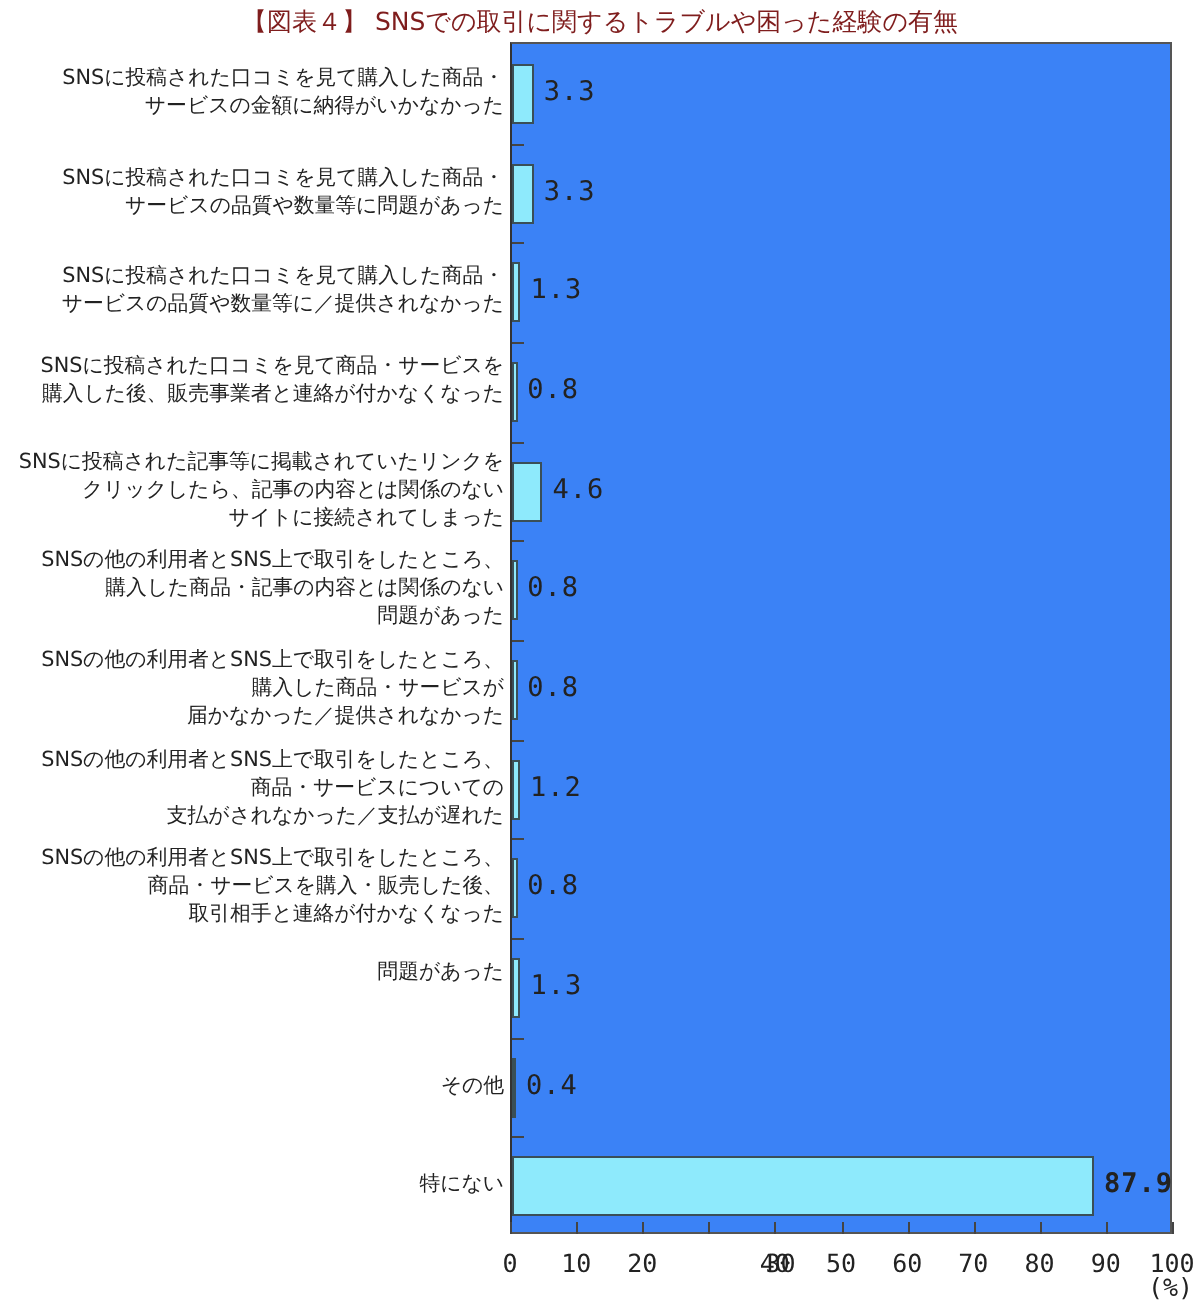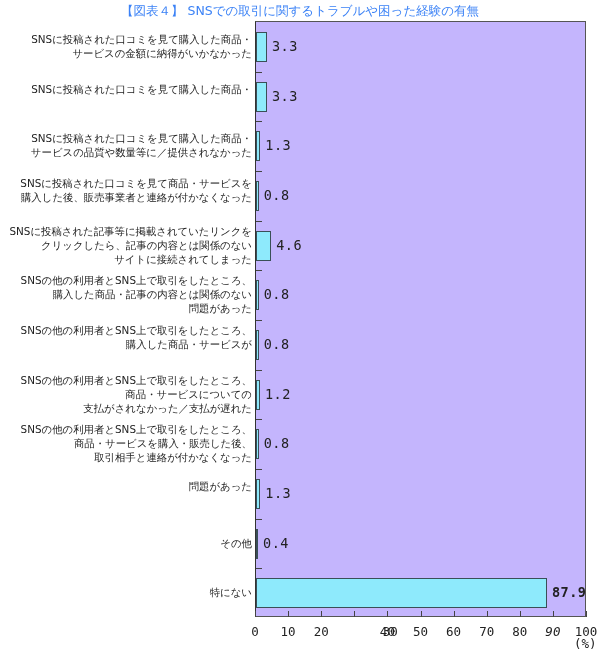--- a/index.html
+++ b/index.html
@@ -1,21 +1,21 @@
 <!DOCTYPE html>
 <html><head>
 <meta charset="utf-8">
 <style>
   html, body { margin: 0; padding: 0; background: #ffffff; }
   body { width: 600px; height: 652px; position: relative; overflow: hidden;
          font-family: "DejaVu Sans", "Liberation Sans", sans-serif; color: #222; }
   .title { position: absolute; left: 0; top: 3px; width: 600px; text-align: center;
-           font-size: 12.5px; letter-spacing: 0px; color: #3b82f6; white-space: nowrap; }
+           font-size: 12.5px; letter-spacing: 0px; color: #7f1d1d; white-space: nowrap; }
   .plot { position: absolute; left: 255px; top: 21px; width: 331px; height: 596px;
-          border: 1px solid #555; border-left: 1.5px solid #333; box-sizing: border-box; background: #c4b5fd; }
+          border: 1px solid #555; border-left: 1.5px solid #333; box-sizing: border-box; background: #3b82f6; }
   .bar { position: absolute; left: 0; background: #8eeafc; border: 1.2px solid #3a4f57;
          box-sizing: border-box; }
   .val { position: absolute; font-size: 13.5px; color: #222; white-space: nowrap;
          font-family: "DejaVu Sans Mono", "Liberation Mono", monospace; letter-spacing: 0.5px; }
   .cat { position: absolute; right: 348px; text-align: right; font-size: 10.4px; line-height: 14px;
          color: #222; white-space: nowrap; }
   .ytick { position: absolute; left: 0; width: 6px; height: 0; border-top: 1px solid #444; }
   .xtick { position: absolute; top: -6px; width: 0; height: 6px; border-left: 1px solid #444; }
   .xaxis { position: absolute; left: 255px; top: 617px; width: 331px; height: 35px; }
   .xlabel { position: absolute; top: 7px; font-size: 12.5px; transform: translateX(-50%);
@@ -65,20 +65,21 @@
     <div class="val" style="left: 295.949px; top: 562.167px; font-weight: bold;">87.9</div>
     <div class="ytick" style="top: 546.333px;"></div>
   </div>
 <div id="cats">
     <div class="cat" style="top: 31.8333px;">
       <div>SNSに投稿された口コミを見て購入した商品・</div>
       <div>サービスの金額に納得がいかなかった</div>
     </div>
     <div class="cat" style="top: 81.5px;">
       <div>SNSに投稿された口コミを見て購入した商品・</div>
+      <div>サービスの品質や数量等に問題があった</div>
     </div>
     <div class="cat" style="top: 131.167px;">
       <div>SNSに投稿された口コミを見て購入した商品・</div>
       <div>サービスの品質や数量等に／提供されなかった</div>
     </div>
     <div class="cat" style="top: 176px;">
       <div>SNSに投稿された口コミを見て商品・サービスを</div>
       <div>購入した後、販売事業者と連絡が付かなくなった</div>
     </div>
     <div class="cat" style="top: 223.5px;">
@@ -87,20 +88,21 @@
       <div>サイトに接続されてしまった</div>
     </div>
     <div class="cat" style="top: 273.167px;">
       <div>SNSの他の利用者とSNS上で取引をしたところ、</div>
       <div>購入した商品・記事の内容とは関係のない</div>
       <div>問題があった</div>
     </div>
     <div class="cat" style="top: 322.833px;">
       <div>SNSの他の利用者とSNS上で取引をしたところ、</div>
       <div>購入した商品・サービスが</div>
+      <div>届かなかった／提供されなかった</div>
     </div>
     <div class="cat" style="top: 372.5px;">
       <div>SNSの他の利用者とSNS上で取引をしたところ、</div>
       <div>商品・サービスについての</div>
       <div>支払がされなかった／支払が遅れた</div>
     </div>
     <div class="cat" style="top: 422.167px;">
       <div>SNSの他の利用者とSNS上で取引をしたところ、</div>
       <div>商品・サービスを購入・販売した後、</div>
       <div>取引相手と連絡が付かなくなった</div>
@@ -129,17 +131,17 @@
     <div class="xlabel" style="left: 132.4px;">40</div>
     <div class="xtick" style="left: 165.5px;"></div>
     <div class="xlabel" style="left: 165.5px;">50</div>
     <div class="xtick" style="left: 198.6px;"></div>
     <div class="xlabel" style="left: 198.6px;">60</div>
     <div class="xtick" style="left: 231.7px;"></div>
     <div class="xlabel" style="left: 231.7px;">70</div>
     <div class="xtick" style="left: 264.8px;"></div>
     <div class="xlabel" style="left: 264.8px;">80</div>
     <div class="xtick" style="left: 297.9px;"></div>
-    <div class="xlabel" style="left: 297.9px; font-style: italic;">90</div>
+    <div class="xlabel" style="left: 297.9px;">90</div>
     <div class="xtick" style="left: 331px;"></div>
     <div class="xlabel" style="left: 331px;">100</div>
   </div>
 <div class="unit">(%)</div>
 
 </body></html>

